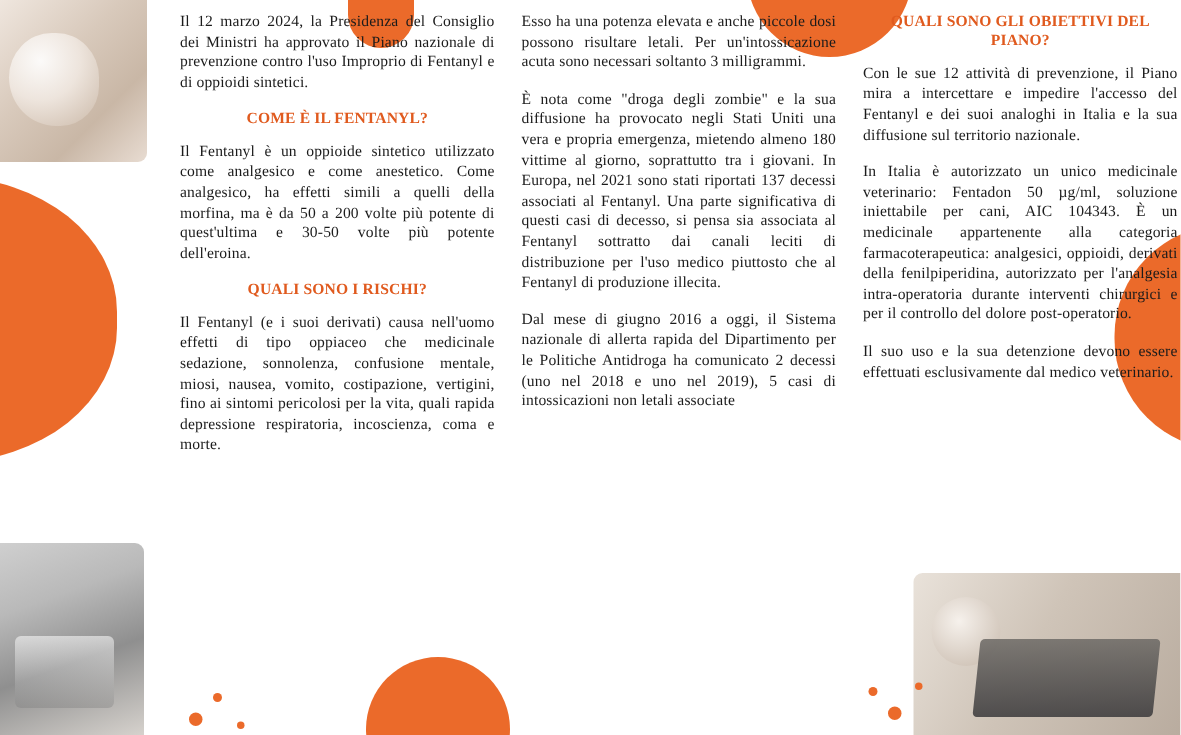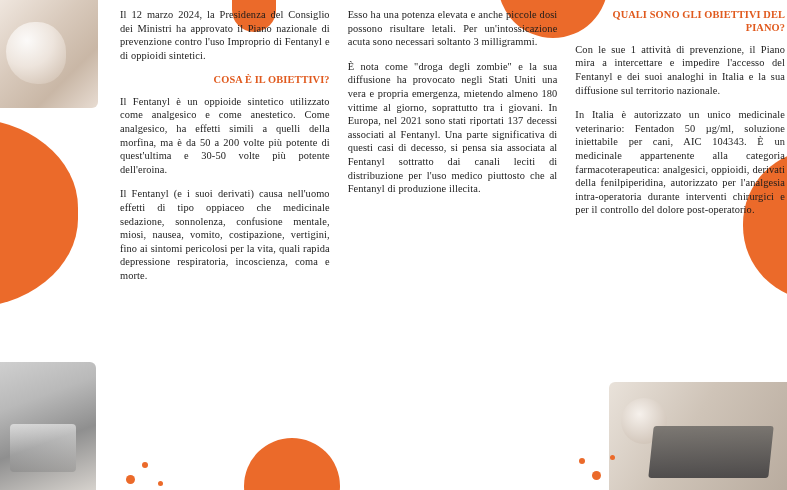--- a/index.html
+++ b/index.html
@@ -136,21 +136,21 @@
     text-align: justify;
     color: #1b1b1b;
     letter-spacing: .1px;
   }
   .col h3 {
     margin: 0 0 8px 0;
     font-size: 10.4px;
     line-height: 13.4px;
     font-weight: bold;
     color: #e05a1e;
-    text-align: right;
+    text-align: center;
     letter-spacing: .1px;
   }
 </style>
 </head>
 <body>
 
 <div class="deco photo-topleft"></div>
 <div class="deco photo-botleft"></div>
 <div class="deco photo-botright"></div>
 <div class="deco blob-orange-left"></div>
@@ -163,29 +163,32 @@
 <div class="dot" style="left:142px;bottom:22px;width:6px;height:6px;"></div>
 <div class="dot" style="left:158px;bottom:4px;width:5px;height:5px;"></div>
 <div class="dot dots-bottomright" style="width:9px;height:9px;"></div>
 <div class="dot" style="right:202px;bottom:26px;width:6px;height:6px;"></div>
 <div class="dot" style="right:172px;bottom:30px;width:5px;height:5px;"></div>
 
 <div class="columns">
 
   <div class="col">
     <p>Il 12 marzo 2024, la Presidenza del Consiglio dei Ministri ha approvato il Piano nazionale di prevenzione contro l'uso Improprio di Fentanyl e di oppioidi sintetici.</p>
-    <h3>COSA È IL OBIETTIVI?</h3>
+    <h3>COME È IL FENTANYL?</h3>
     <p>Il Fentanyl è un oppioide sintetico utilizzato come analgesico e come anestetico. Come analgesico, ha effetti simili a quelli della morfina, ma è da 50 a 200 volte più potente di quest'ultima e 30-50 volte più potente dell'eroina.</p>
+    <h3>QUALI SONO I RISCHI?</h3>
     <p>Il Fentanyl (e i suoi derivati) causa nell'uomo effetti di tipo oppiaceo che medicinale sedazione, sonnolenza, confusione mentale, miosi, nausea, vomito, costipazione, vertigini, fino ai sintomi pericolosi per la vita, quali rapida depressione respiratoria, incoscienza, coma e morte.</p>
   </div>
 
   <div class="col">
     <p>Esso ha una potenza elevata e anche piccole dosi possono risultare letali. Per un'intossicazione acuta sono necessari soltanto 3 milligrammi.</p>
     <p>È nota come "droga degli zombie" e la sua diffusione ha provocato negli Stati Uniti una vera e propria emergenza, mietendo almeno 180 vittime al giorno, soprattutto tra i giovani. In Europa, nel 2021 sono stati riportati 137 decessi associati al Fentanyl. Una parte significativa di questi casi di decesso, si pensa sia associata al Fentanyl sottratto dai canali leciti di distribuzione per l'uso medico piuttosto che al Fentanyl di produzione illecita.</p>
+    <p>Dal mese di giugno 2016 a oggi, il Sistema nazionale di allerta rapida del Dipartimento per le Politiche Antidroga ha comunicato 2 decessi (uno nel 2018 e uno nel 2019), 5 casi di intossicazioni non letali associate</p>
   </div>
 
   <div class="col">
     <h3>QUALI SONO GLI OBIETTIVI DEL PIANO?</h3>
-    <p>Con le sue 1 attività di prevenzione, il Piano mira a intercettare e impedire l'accesso del Fentanyl e dei suoi analoghi in Italia e la sua diffusione sul territorio nazionale.</p>
+    <p>Con le sue 12 attività di prevenzione, il Piano mira a intercettare e impedire l'accesso del Fentanyl e dei suoi analoghi in Italia e la sua diffusione sul territorio nazionale.</p>
     <p>In Italia è autorizzato un unico medicinale veterinario: Fentadon 50 µg/ml, soluzione iniettabile per cani, AIC 104343. È un medicinale appartenente alla categoria farmacoterapeutica: analgesici, oppioidi, derivati della fenilpiperidina, autorizzato per l'analgesia intra-operatoria durante interventi chirurgici e per il controllo del dolore post-operatorio.</p>
+    <p>Il suo uso e la sua detenzione devono essere effettuati esclusivamente dal medico veterinario.</p>
   </div>
 
 </div>
 
 </body></html>

